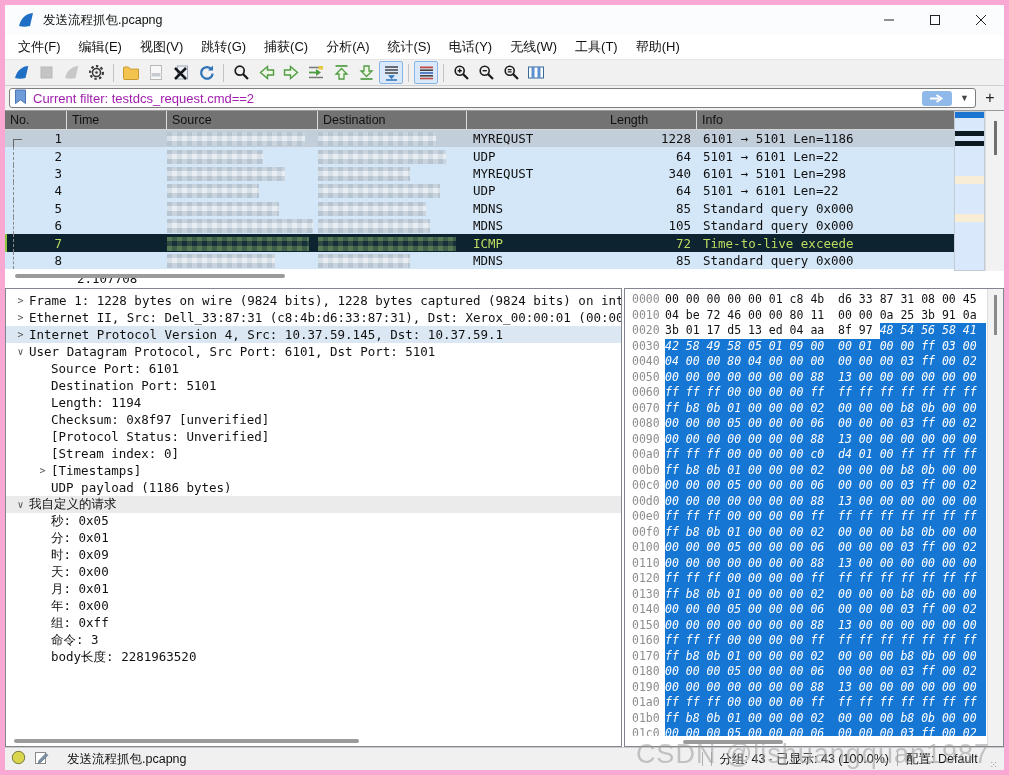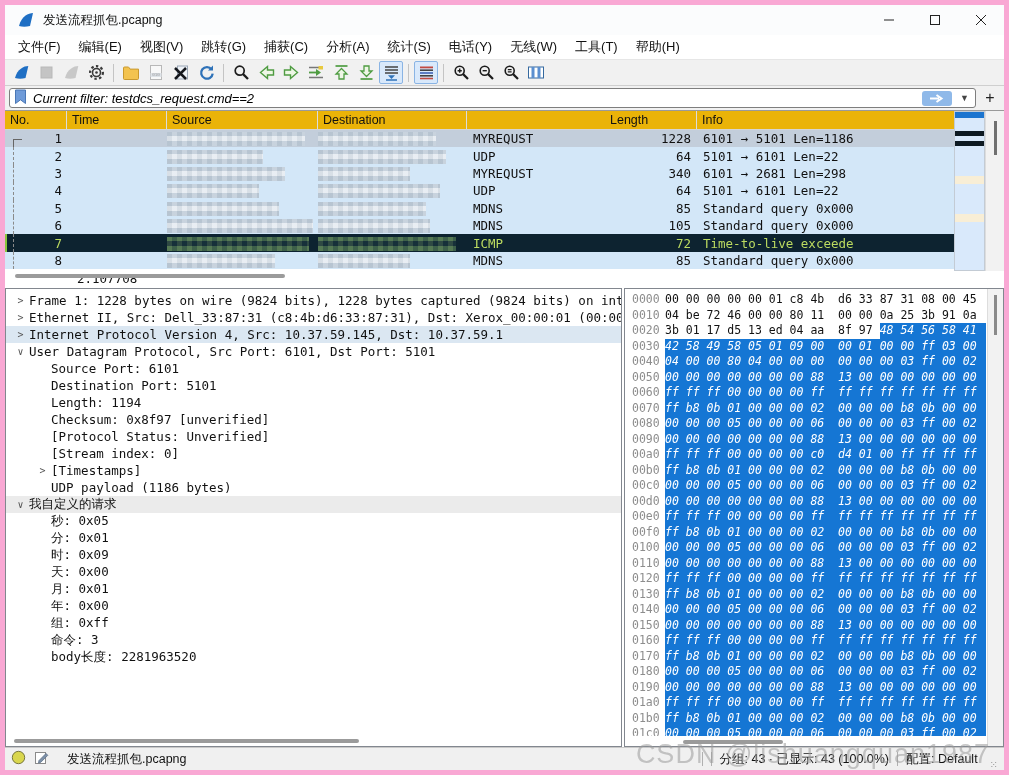--- a/index.html
+++ b/index.html
@@ -21,28 +21,28 @@
   
   .toolbar{height:27px;flex:none;display:flex;align-items:center;background:#f1f1f1;border-top:1px solid #e6e6e6;border-bottom:1px solid #cfcfcf;padding-left:4px;gap:1px;}
   .tb-icon{width:24px;height:23px;display:flex;align-items:center;justify-content:center;border-radius:2px;}
   .tb-disabled{opacity:.55;}
   .tb-toggled{background:#d9e9fb;border:1px solid #8ab4e4;}
   .tb-sep{width:1px;height:18px;background:#c4c4c4;margin:0 4px;}
 
   
   .filterbar{height:24px;flex:none;display:flex;align-items:center;background:#f1f1f1;padding:0 4px;gap:4px;}
   .filter-input{flex:1;height:20px;background:#fff;border:1px solid #7e7e7e;border-radius:3px;display:flex;align-items:center;padding:0 4px;gap:6px;}
-  .filter-text{color:#000000;flex:1;white-space:nowrap;overflow:hidden;font-style:italic;}
+  .filter-text{color:#a21caf;flex:1;white-space:nowrap;overflow:hidden;}
   .apply-btn{width:30px;height:15px;background:#8fb9e9;border-radius:3px;display:flex;align-items:center;justify-content:center;flex:none;}
   .caret{font-size:9px;color:#444;flex:none;padding:0 2px;}
   .plus-btn{width:20px;text-align:center;font-size:16px;color:#222;flex:none;}
 
   
   .packet-list{height:170px;flex:none;position:relative;border-top:1px solid #9a9a9a;background:#fff;}
-  .pl-header{height:19px;display:flex;background:#eab308;border-bottom:1px solid #d5d5d5;width:958px;font-size:12.5px;}
+  .pl-header{height:19px;display:flex;background:#737373;border-bottom:1px solid #d5d5d5;width:958px;font-size:12.5px;}
   .pl-h{border-right:1px solid #dcdcdc;padding:2px 5px;white-space:nowrap;overflow:hidden;}
   .c-no{width:62px;flex:none;}
   .c-time{width:100px;flex:none;}
   .c-src{width:151px;flex:none;}
   .c-dst{width:149px;flex:none;}
   .c-proto{width:138px;flex:none;margin-top:30px;}
   .c-len{width:92px;flex:none;}
   .c-info{flex:1;}
   .pl-body{position:absolute;top:19px;left:0;width:958px;}
   .pl-row{height:17.4px;display:flex;align-items:center;font-family:"DejaVu Sans Mono","Liberation Mono",monospace;font-size:12.5px;background:#d3e7f8;position:relative;}
@@ -351,21 +351,21 @@
           <div class="cell-no">3</div>
           <div class="cell-time">1.003889</div>
           <div class="cell-src">
             <div class="mosaic m-src"></div>
           </div>
           <div class="cell-dst">
             <div class="mosaic m-dst"></div>
           </div>
           <div class="cell-proto">MYREQUST</div>
           <div class="cell-len">340</div>
-          <div class="cell-info">6101 → 2681 Len=298</div>
+          <div class="cell-info">6101 → 5101 Len=298</div>
         </div>
         <div class="pl-row">
           <div class="cell-no">4</div>
           <div class="cell-time">0.667810</div>
           <div class="cell-src">
             <div class="mosaic m-src"></div>
           </div>
           <div class="cell-dst">
             <div class="mosaic m-dst"></div>
           </div>

